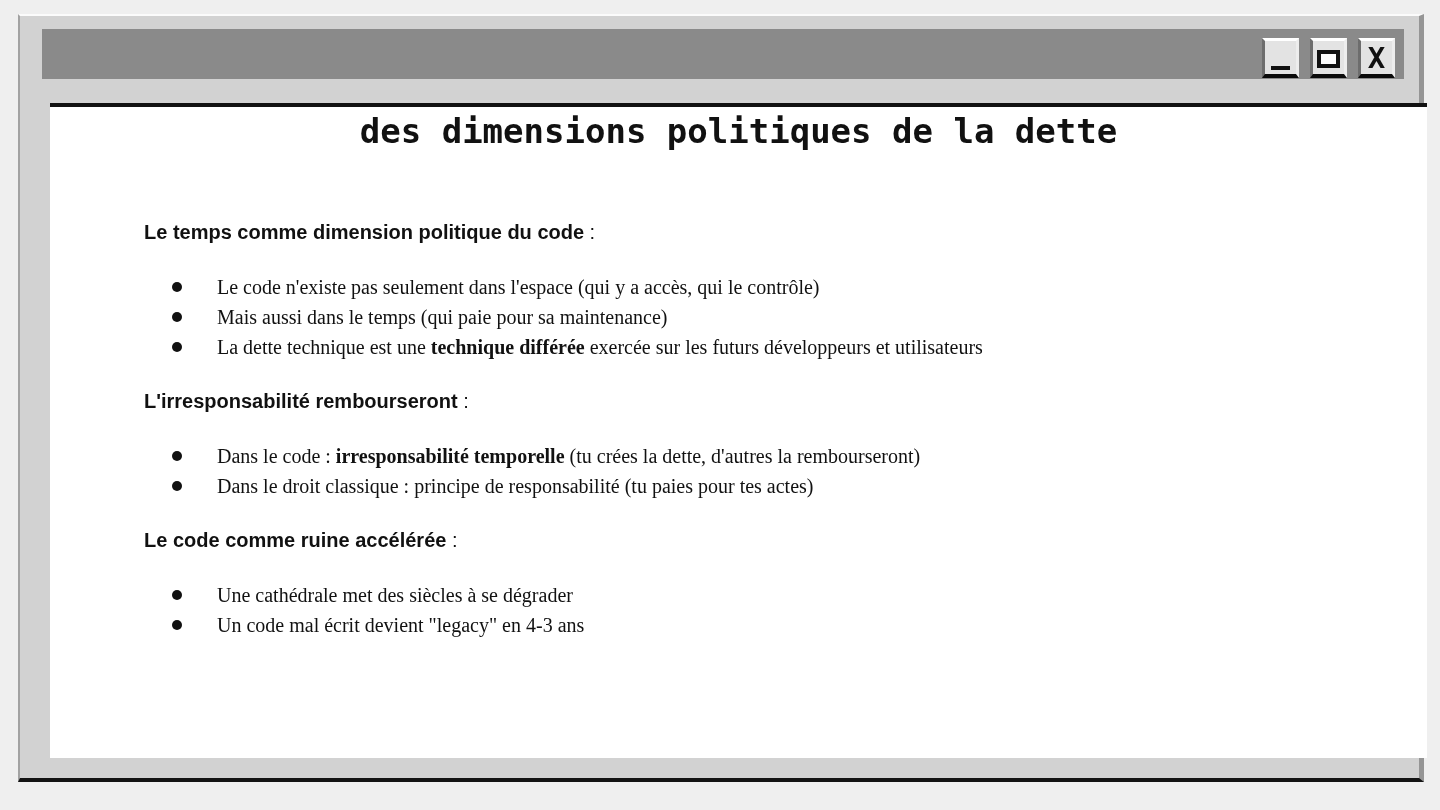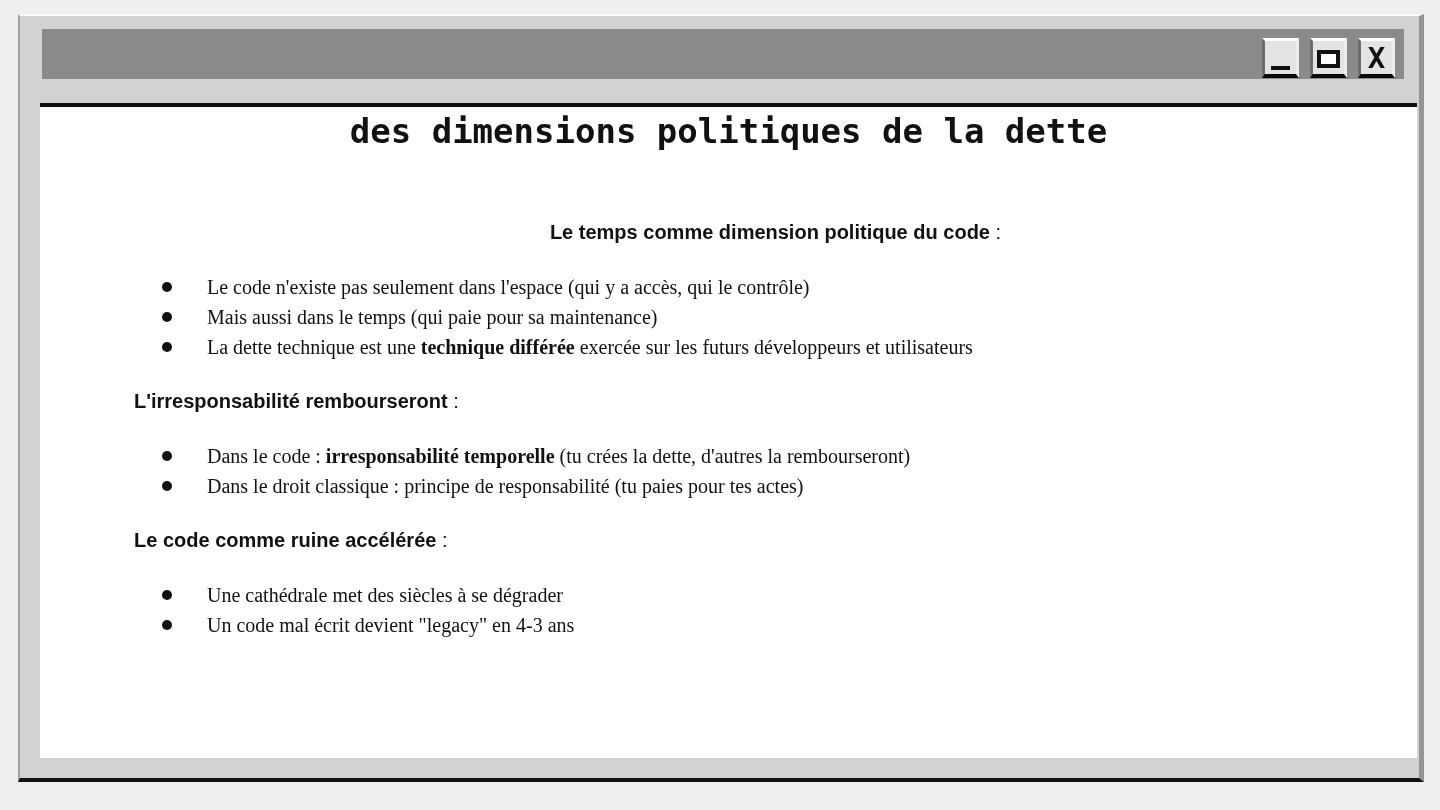--- a/index.html
+++ b/index.html
@@ -37,32 +37,32 @@
     position:relative;padding:0;margin:0;cursor:pointer;
     display:flex;align-items:center;justify-content:center;
   }
   .glyph-min{position:absolute;left:6px;bottom:4px;width:19px;height:4px;background:#111;}
   .glyph-max{width:23px;height:18px;border:4px solid #111;background:#fdfdfd;box-sizing:border-box;margin-top:3px;}
   .glyph-close{
     font-family:"DejaVu Sans Mono", monospace;font-weight:bold;
     font-size:29px;line-height:1;color:#111;margin-top:2px;
   }
   .content{
-    position:absolute;left:20px;top:87px;width:1377px;height:655px;
+    position:absolute;left:30px;top:87px;width:1377px;height:655px;
     box-sizing:border-box;background:var(--content-bg,#ffffff);
     border-top:4px solid #111;overflow:hidden;
     color:#111;font-size:20px;line-height:30px;
   }
   .doc-title{
     margin-top:2px;text-align:center;color:#111;
     font-family:"DejaVu Sans Mono", monospace;font-weight:bold;
     font-size:34px;line-height:44px;white-space:nowrap;
   }
   .sec-heading{margin:24px 0 0 94px;font-weight:bold;}
-  .sec-heading:first-of-type{margin-top:64px;text-align:center;}
+  .sec-heading:first-of-type{margin-top:64px;}
   .sec-heading .colon{font-weight:normal;}
   ul.bullets{list-style:none;margin:25px 0 0 0;padding:0;}
   ul.bullets li{position:relative;padding-left:167px;font-family:Liberation Serif, serif;}
   ul.bullets .dot{
     position:absolute;left:122px;top:10px;width:10px;height:10px;
     border-radius:50%;background:#111;
   }
   .b{font-weight:bold;}
 </style>
 </head>

